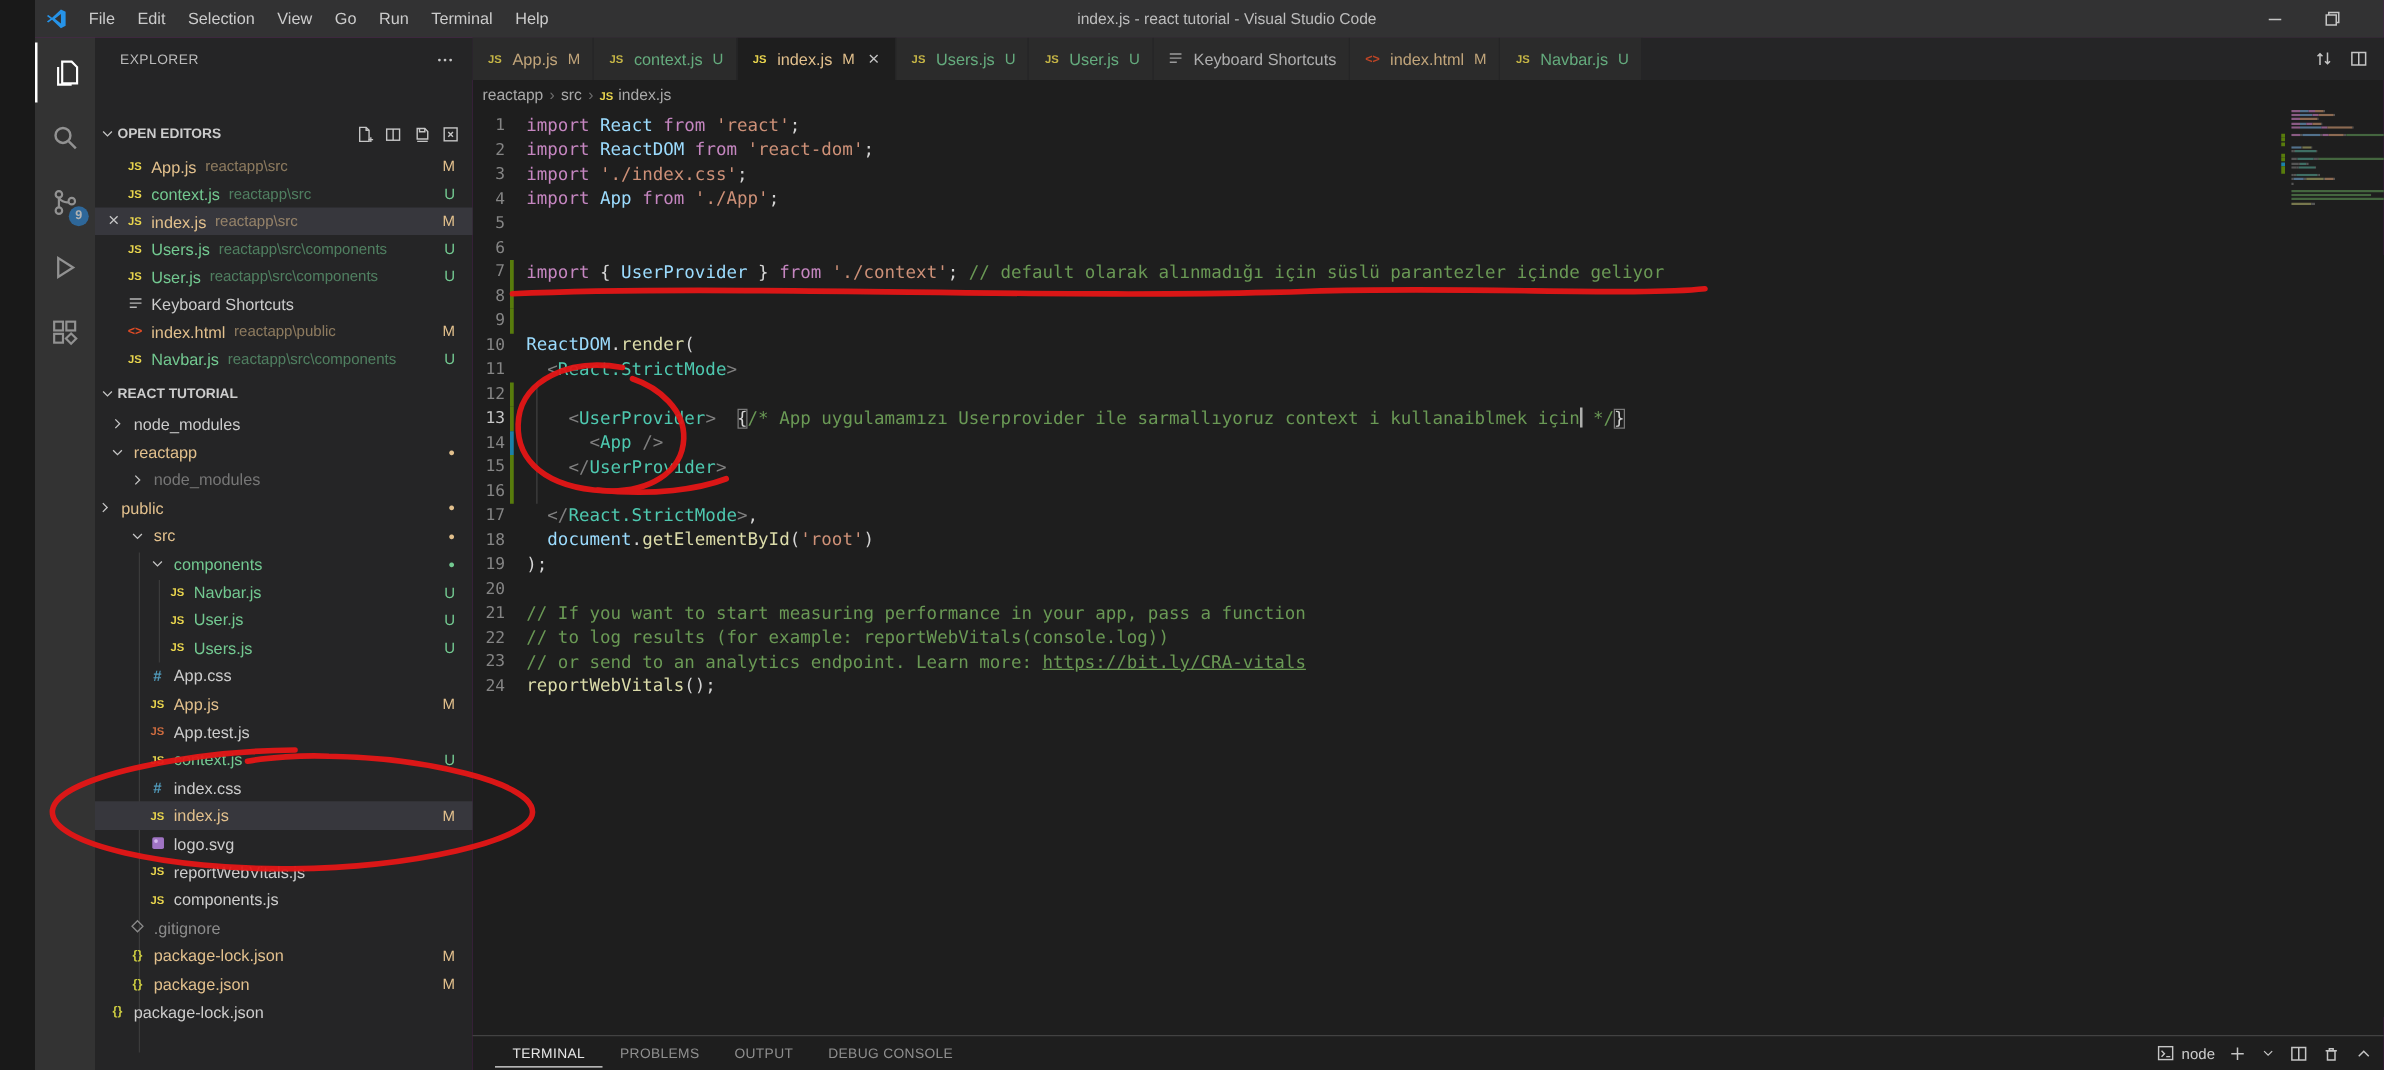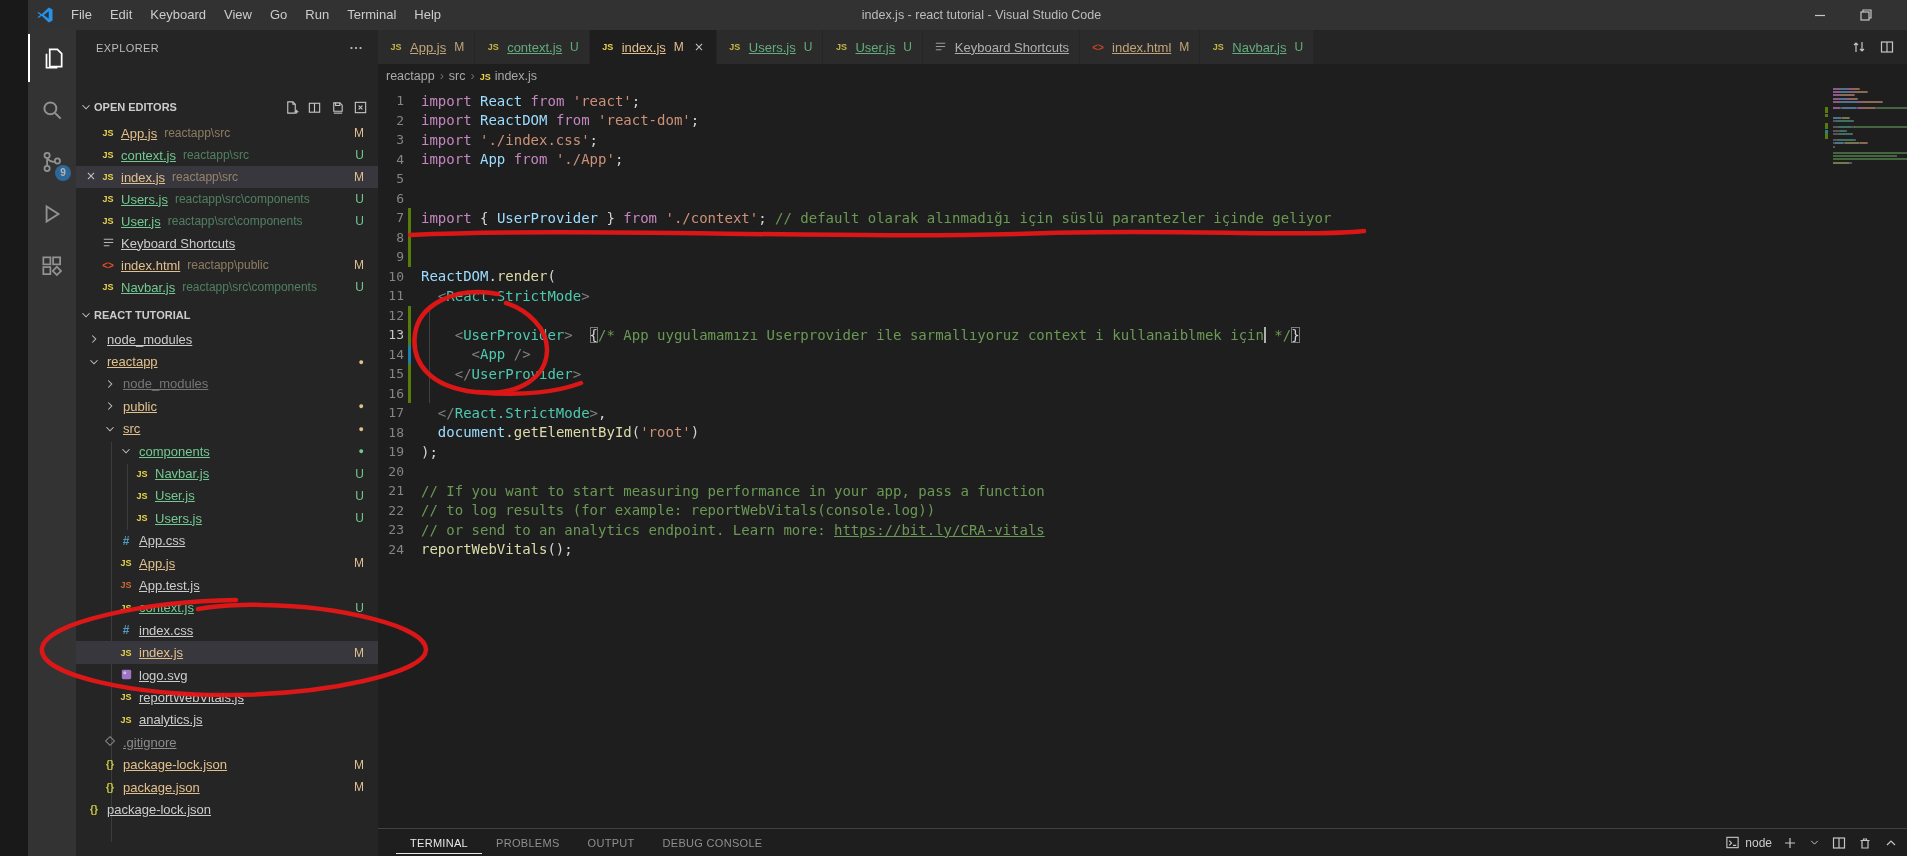--- a/index.html
+++ b/index.html
@@ -40,21 +40,21 @@
   #tree{top:298px;}
   .row{position:relative;height:22px;display:flex;align-items:center;white-space:nowrap;cursor:pointer;}
   .row.selected{background:#37373d;}
   .oe-close{width:16px;margin-left:8px;flex:none;}
   .fi{width:16px;flex:none;text-align:center;font-weight:bold;font-size:9px;font-family:"Liberation Sans",sans-serif;}
   .fi-js{color:#e8d44d;}
   .fi-jstest{color:#cc6b3f;}
   .fi-html{color:#e44d26;font-size:10px;}
   .fi-css{color:#519aba;font-size:12px;}
   .fi-json{color:#cbcb41;font-size:10px;}
-  .fname{margin-left:5px;text-decoration:underline;}
+  .fname{margin-left:5px;}
   .fpath{margin-left:7px;opacity:.55;font-size:12px;}
   .badge{position:absolute;right:14px;font-size:12px;}
   .dot{position:absolute;right:14px;font-size:9px;}
   .chev{width:16px;flex:none;color:#cccccc;}
   .st-modified{color:#e2c08d;}
   .st-untracked{color:#73c991;}
   .st-ignored{color:#767676;}
   .st-none{color:#cccccc;}
   .st-dim{color:#8c8c8c;}
   .guide{position:absolute;width:1px;background:#3b3b3b;}
@@ -114,21 +114,21 @@
 
   <div class="titlebar">
     <span class="vslogo icon">
       <svg width="18" height="18" viewBox="0 0 24 24">
           <path fill="#2693e8" d="M17 2 L7.5 11 L3.5 8 L2 9 L6 12 L2 15 L3.5 16 L7.5 13 L17 22 L22 19.5 V4.5 Z M17 7 V17 L10.5 12 Z"></path>
         </svg>
     </span>
     <div class="menubar" id="menubar">
         <span class="menu-item">File</span>
         <span class="menu-item">Edit</span>
-        <span class="menu-item">Keyboard</span>
+        <span class="menu-item">Selection</span>
         <span class="menu-item">View</span>
         <span class="menu-item">Go</span>
         <span class="menu-item">Run</span>
         <span class="menu-item">Terminal</span>
         <span class="menu-item">Help</span>
       </div>
     <div class="window-title">index.js - react tutorial - Visual Studio Code</div>
     <div class="window-controls" id="window-controls">
         <div class="wc">
           <svg width="16" height="16" viewBox="0 0 16 16" fill="none" stroke="#c5c5c5" stroke-width="1.2">
@@ -323,21 +323,21 @@
           <span class="dot st-modified">●</span>
         </div>
         <div class="row" style="padding-left: 26px; height: 22.4px;">
           <span class="chev icon">
             <svg width="14" height="14" viewBox="0 0 16 16" fill="none" stroke="#c5c5c5" stroke-width="1.2">
               <path d="M6 4l4 4-4 4"></path>
             </svg>
           </span>
           <span class="fname st-ignored">node_modules</span>
         </div>
-        <div class="row" style="padding-left: 26px; height: 22.4px;">
+        <div class="row" style="height: 22.4px;">
           <span class="chev icon">
             <svg width="14" height="14" viewBox="0 0 16 16" fill="none" stroke="#c5c5c5" stroke-width="1.2">
               <path d="M6 4l4 4-4 4"></path>
             </svg>
           </span>
           <span class="fname st-modified">public</span>
           <span class="dot st-modified">●</span>
         </div>
         <div class="row" style="padding-left: 26px; height: 22.4px;">
           <span class="chev icon">
@@ -405,21 +405,21 @@
               <circle cx="6.2" cy="6.2" r="1.6" fill="#d3b8ec"></circle>
             </svg></span>
           <span class="fname st-none">logo.svg</span>
         </div>
         <div class="row" style="padding-left: 42px; height: 22.4px;">
           <span class="fi fi-js">JS</span>
           <span class="fname st-none">reportWebVitals.js</span>
         </div>
         <div class="row" style="padding-left: 42px; height: 22.4px;">
           <span class="fi fi-js">JS</span>
-          <span class="fname st-none">analytics.js</span>
+          <span class="fname st-none">components.js</span>
         </div>
         <div class="row" style="padding-left: 26px; height: 22.4px;">
           <span class="fi"><svg width="14" height="14" viewBox="0 0 16 16" fill="none" stroke="#c5c5c5" stroke-width="1.2">
               <path d="M8 3l5 5-5 5-5-5z" stroke="#8a8a8a"></path>
             </svg></span>
           <span class="fname st-dim">.gitignore</span>
         </div>
         <div class="row" style="padding-left: 26px; height: 22.4px;">
           <span class="fi fi-json">{}</span>
           <span class="fname st-modified">package-lock.json</span>

